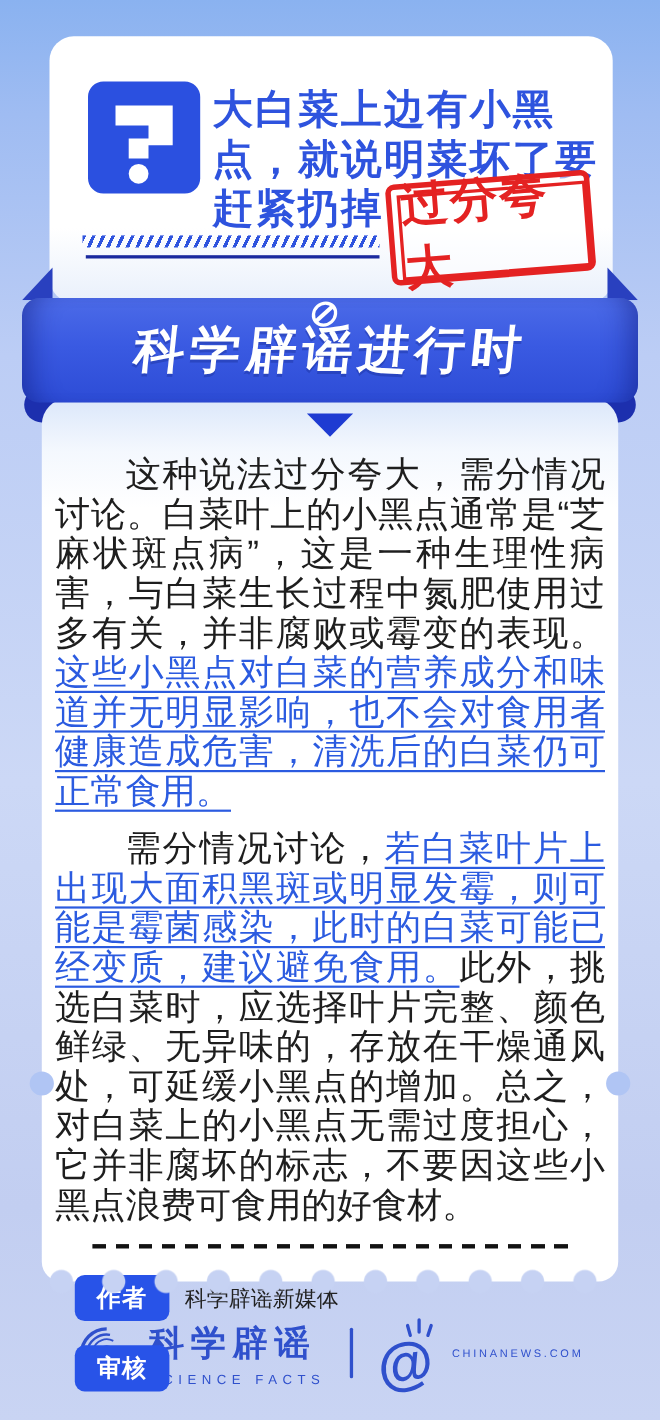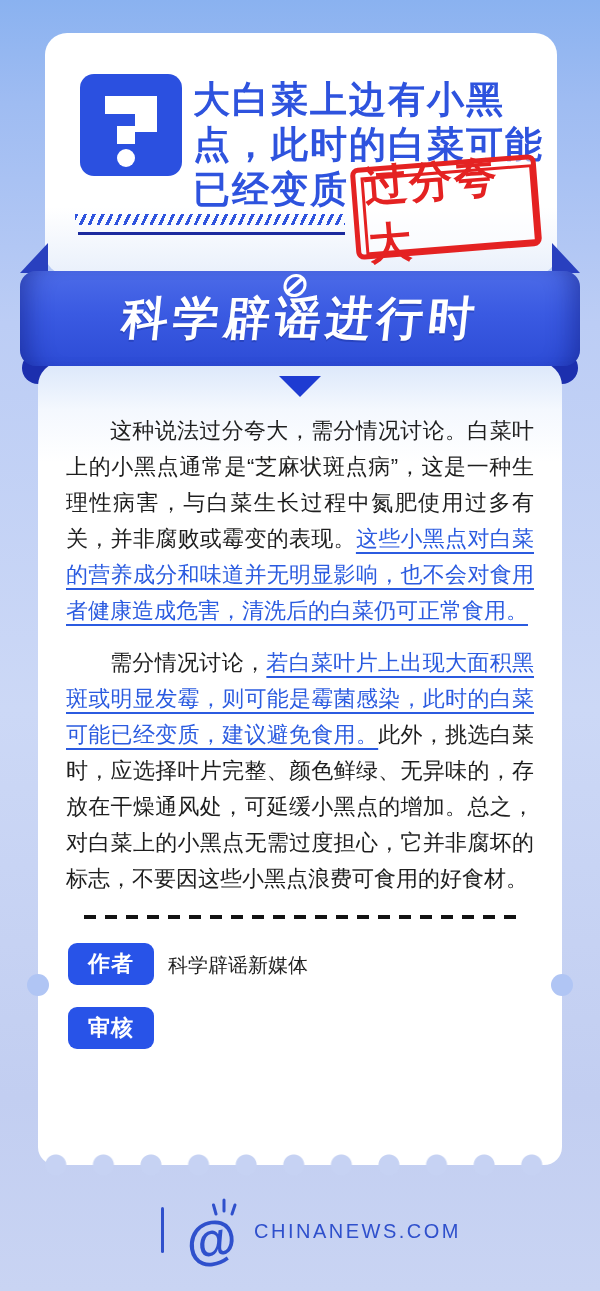--- a/index.html
+++ b/index.html
@@ -36,21 +36,21 @@
     transform:skewX(-6deg);text-shadow:0 2px 0 rgba(20,40,140,.35);}
   .no-sign{position:absolute;left:158px;top:-14px;width:17px;height:17px;border:3.5px solid #fff;border-radius:50%;background:#3a5ae2;}
   .no-sign::after{content:"";position:absolute;left:-1px;top:6px;width:19px;height:3.5px;background:#fff;transform:rotate(-45deg);}
 
   
   .card2{position:absolute;left:38px;top:362px;width:524px;height:803px;z-index:3;
     border-radius:24px 24px 18px 18px;
     background:linear-gradient(180deg,#dbe7fa 0,#f4f8fe 48px,#ffffff 100px);}
   .tri{width:0;height:0;border-left:21px solid transparent;border-right:21px solid transparent;
     border-top:21px solid #1e3bd2;margin:14px auto 0;}
-  .body{margin:16px 28px 0;font-size:22px;line-height:36px;color:#1e1e1e;text-align:justify;}
+  .body{margin:16px 12px 0;font-size:32px;line-height:36px;color:#1e1e1e;text-align:justify;}
   .body p{margin:0;text-indent:2em;}
   .body p + p{margin-top:16px;}
   .hl{color:#2b5be0;text-decoration:underline;text-decoration-thickness:2px;text-underline-offset:6px;}
   .dashes{margin:18px 44px 0 46px;height:4px;
     background:repeating-linear-gradient(90deg,#121212 0 12px,rgba(0,0,0,0) 12px 21px);}
   .credits{margin:24px 0 0 30px;}
   .crow{display:flex;align-items:flex-start;}
   .crow + .crow{margin-top:22px;}
   .badge{flex:none;width:86px;height:42px;background:#2853e8;border-radius:9px;color:#fff;
     display:flex;align-items:center;justify-content:center;font-size:22px;font-weight:700;letter-spacing:1px;}
@@ -64,40 +64,40 @@
     background-size:47.6px 22px;background-position:-6px 0;background-repeat:repeat-x;}
 
   
   .footer{position:absolute;left:0;top:1190px;width:600px;height:80px;display:flex;
     align-items:center;justify-content:center;color:#2f50cc;z-index:1;}
   .logo{display:flex;align-items:center;}
   .lcol{margin-left:10px;}
   .lcn{font-size:32px;font-weight:900;letter-spacing:6px;white-space:nowrap;}
   .lcn.cn2{letter-spacing:2px;}
   .len{font-size:12px;letter-spacing:5px;margin-top:3px;white-space:nowrap;}
-  .len.en2{font-size:20px;letter-spacing:2.5px;}
+  .len.en2{font-size:10px;letter-spacing:2.5px;}
   .ldiv{width:3px;height:46px;background:#2f50cc;border-radius:2px;margin:0 22px;}
   .sf-icon{flex:none;}
   .at-wrap{position:relative;flex:none;width:58px;height:64px;}
   .at-glyph{position:absolute;left:0;bottom:-4px;font-size:52px;font-weight:800;line-height:1;transform:rotate(-8deg);}
   .rays{position:absolute;left:26px;top:0;}
 </style>
 </head>
 <body>
 
 <div class="poster">
 
   <div class="card1">
     <div class="q-icon">
       <svg width="102" height="102" viewBox="0 0 102 102" aria-hidden="true">
         <path fill="#ffffff" d="M25 22 H77 V58 H55 V70 H37 V52 H55 V40 H25 Z"></path>
         <circle fill="#ffffff" cx="46" cy="84" r="9"></circle>
       </svg>
     </div>
-    <div class="q-title">大白菜上边有小黑点，此时的白菜可能已经变质</div>
+    <div class="q-title">大白菜上边有小黑点，就说明菜坏了要赶紧扔掉</div>
     <div class="hatch"></div>
     <div class="rule"></div>
     <div class="stamp">
       <div class="stamp-inner">过分夸大</div>
     </div>
   </div>
 
   <div class="fold fold-l"></div>
   <div class="fold fold-r"></div>
   <div class="curl curl-l"></div>
@@ -127,20 +127,36 @@
   </div>
 
   <div class="ribbon">
     <div class="ribbon-text">
       <span class="no-sign"></span>
       <span>科学辟谣进行时</span>
     </div>
   </div>
 
   <div class="footer">
+    <div class="logo">
+      <svg class="sf-icon" width="56" height="56" viewBox="0 0 56 56" aria-hidden="true">
+        <g fill="none" stroke="#2f50cc">
+          <path d="M28 6 A23 23 0 1 0 51 29" stroke-width="3"></path>
+          <path d="M31 11.5 A18 18 0 1 0 46 29" stroke-width="2.2"></path>
+          <path d="M34 17 A13 13 0 1 0 41 29" stroke-width="1.6"></path>
+          <circle cx="28" cy="30" r="7.5" stroke-width="3"></circle>
+          <circle cx="28" cy="30" r="2.6" fill="#2f50cc" stroke="none"></circle>
+          <path d="M24 43 q2 5 7 6" stroke-width="2.2"></path>
+        </g>
+      </svg>
+      <div class="lcol">
+        <div class="lcn">科学辟谣</div>
+        <div class="len">SCIENCE FACTS</div>
+      </div>
+    </div>
     <div class="ldiv"></div>
     <div class="logo">
       <div class="at-wrap">
         <svg class="rays" width="26" height="18" viewBox="0 0 26 18" aria-hidden="true">
           <g stroke="#2f50cc" stroke-width="3" stroke-linecap="round" fill="none">
             <line x1="4" y1="16" x2="1.5" y2="7"></line>
             <line x1="12" y1="13" x2="12" y2="2"></line>
             <line x1="20" y1="16" x2="23" y2="7"></line>
           </g>
         </svg>

